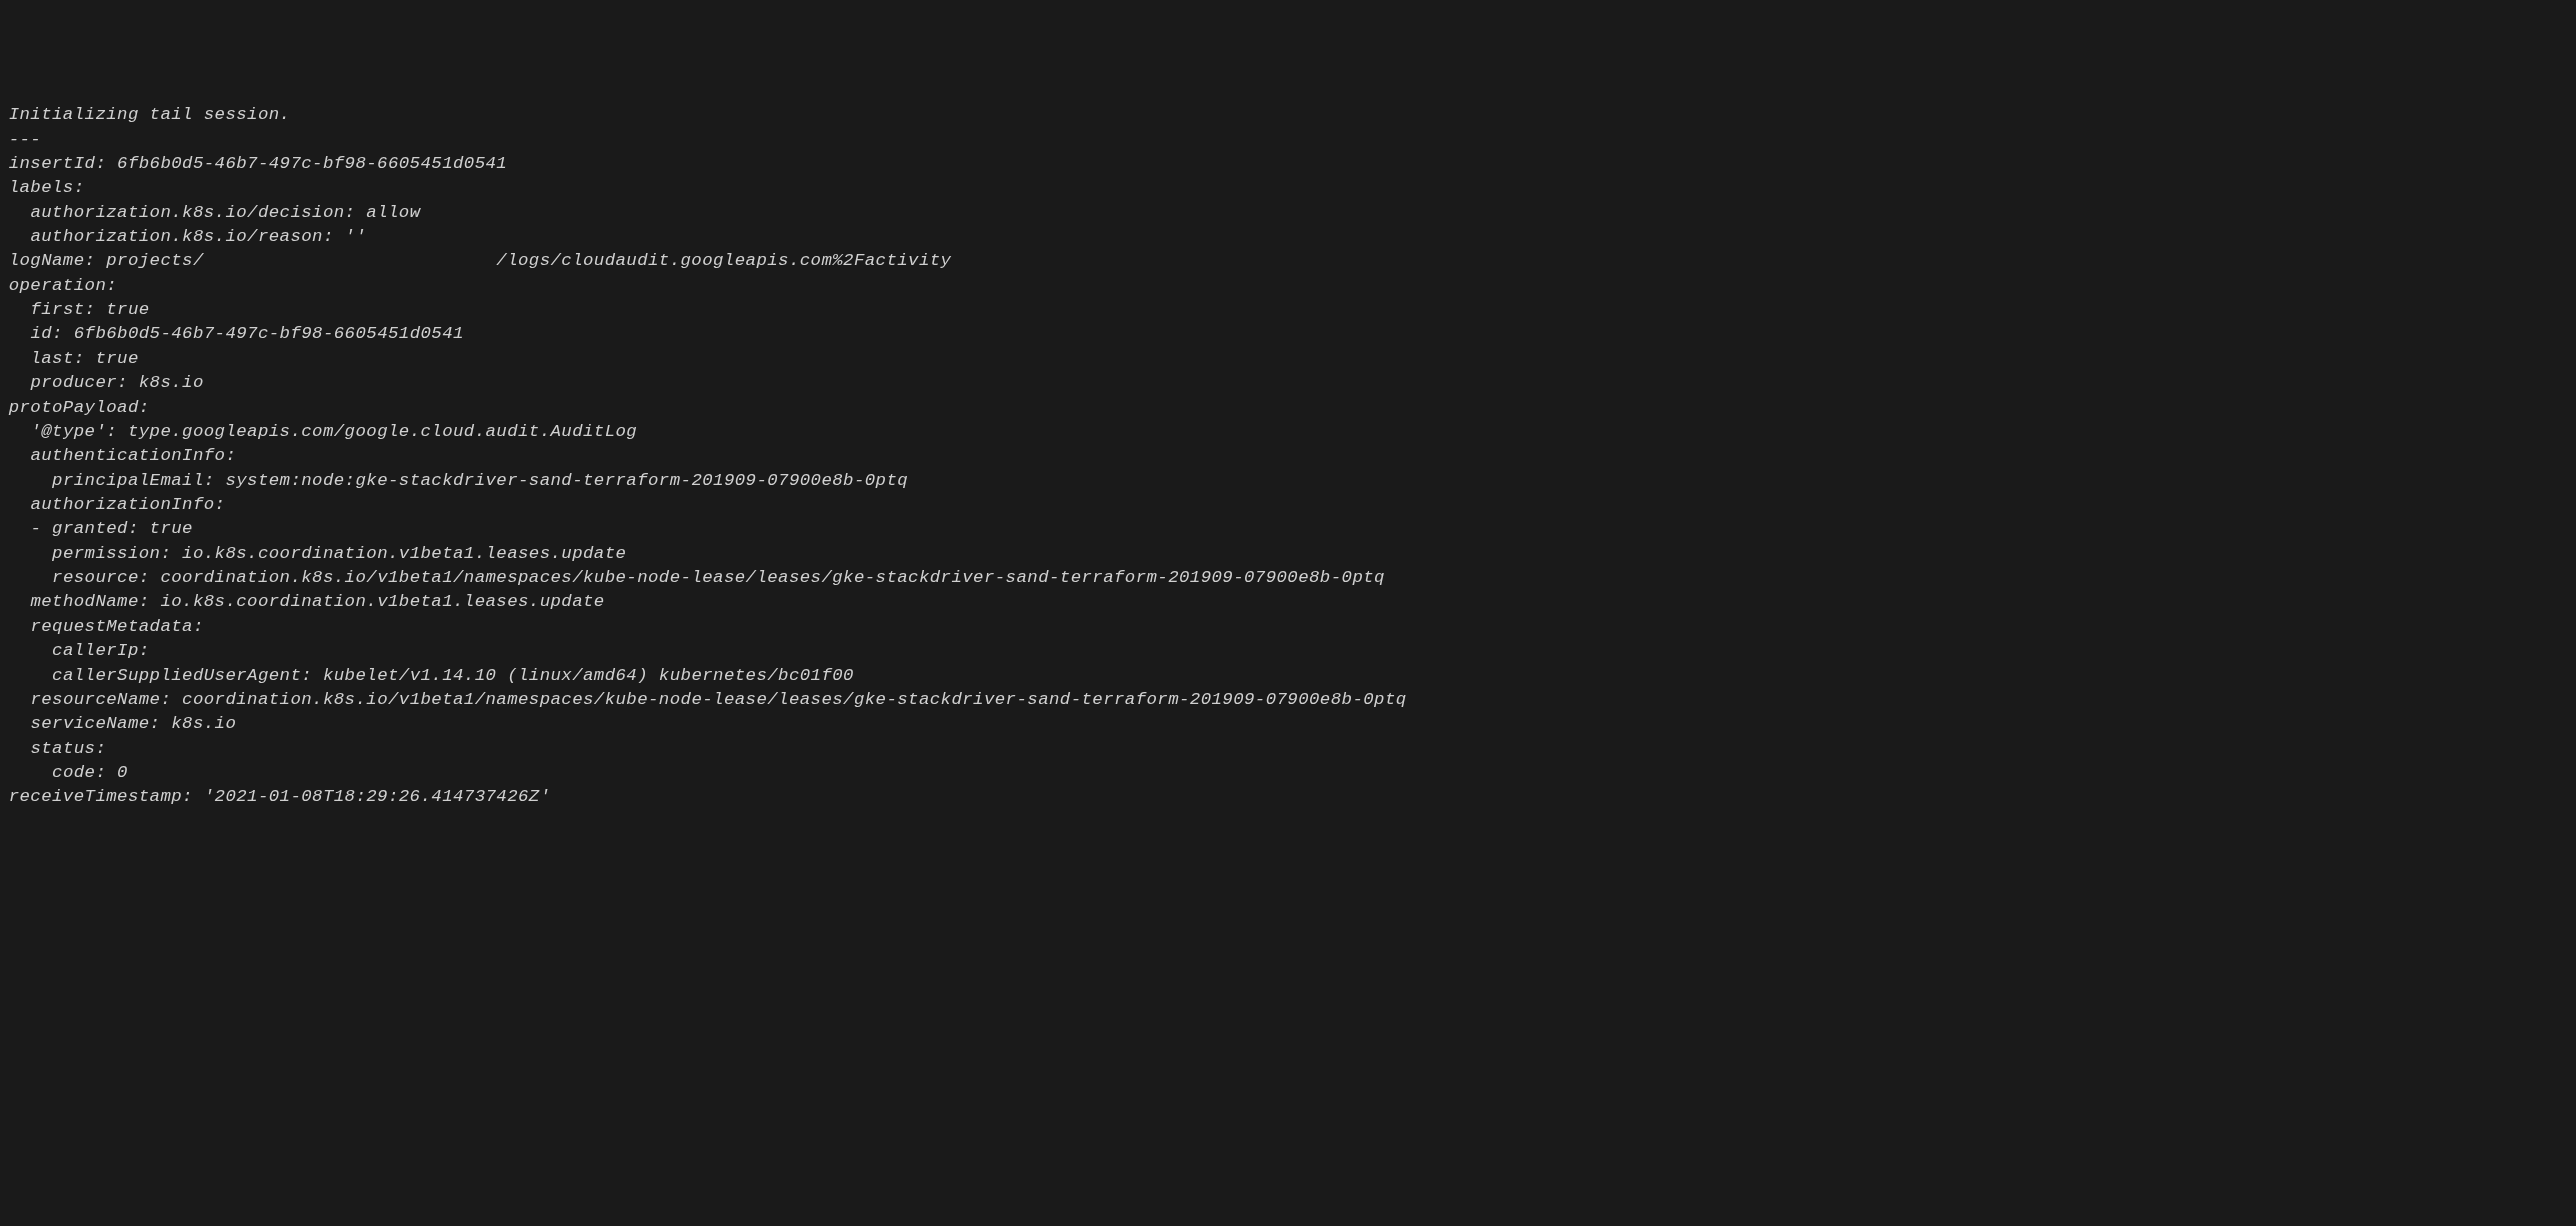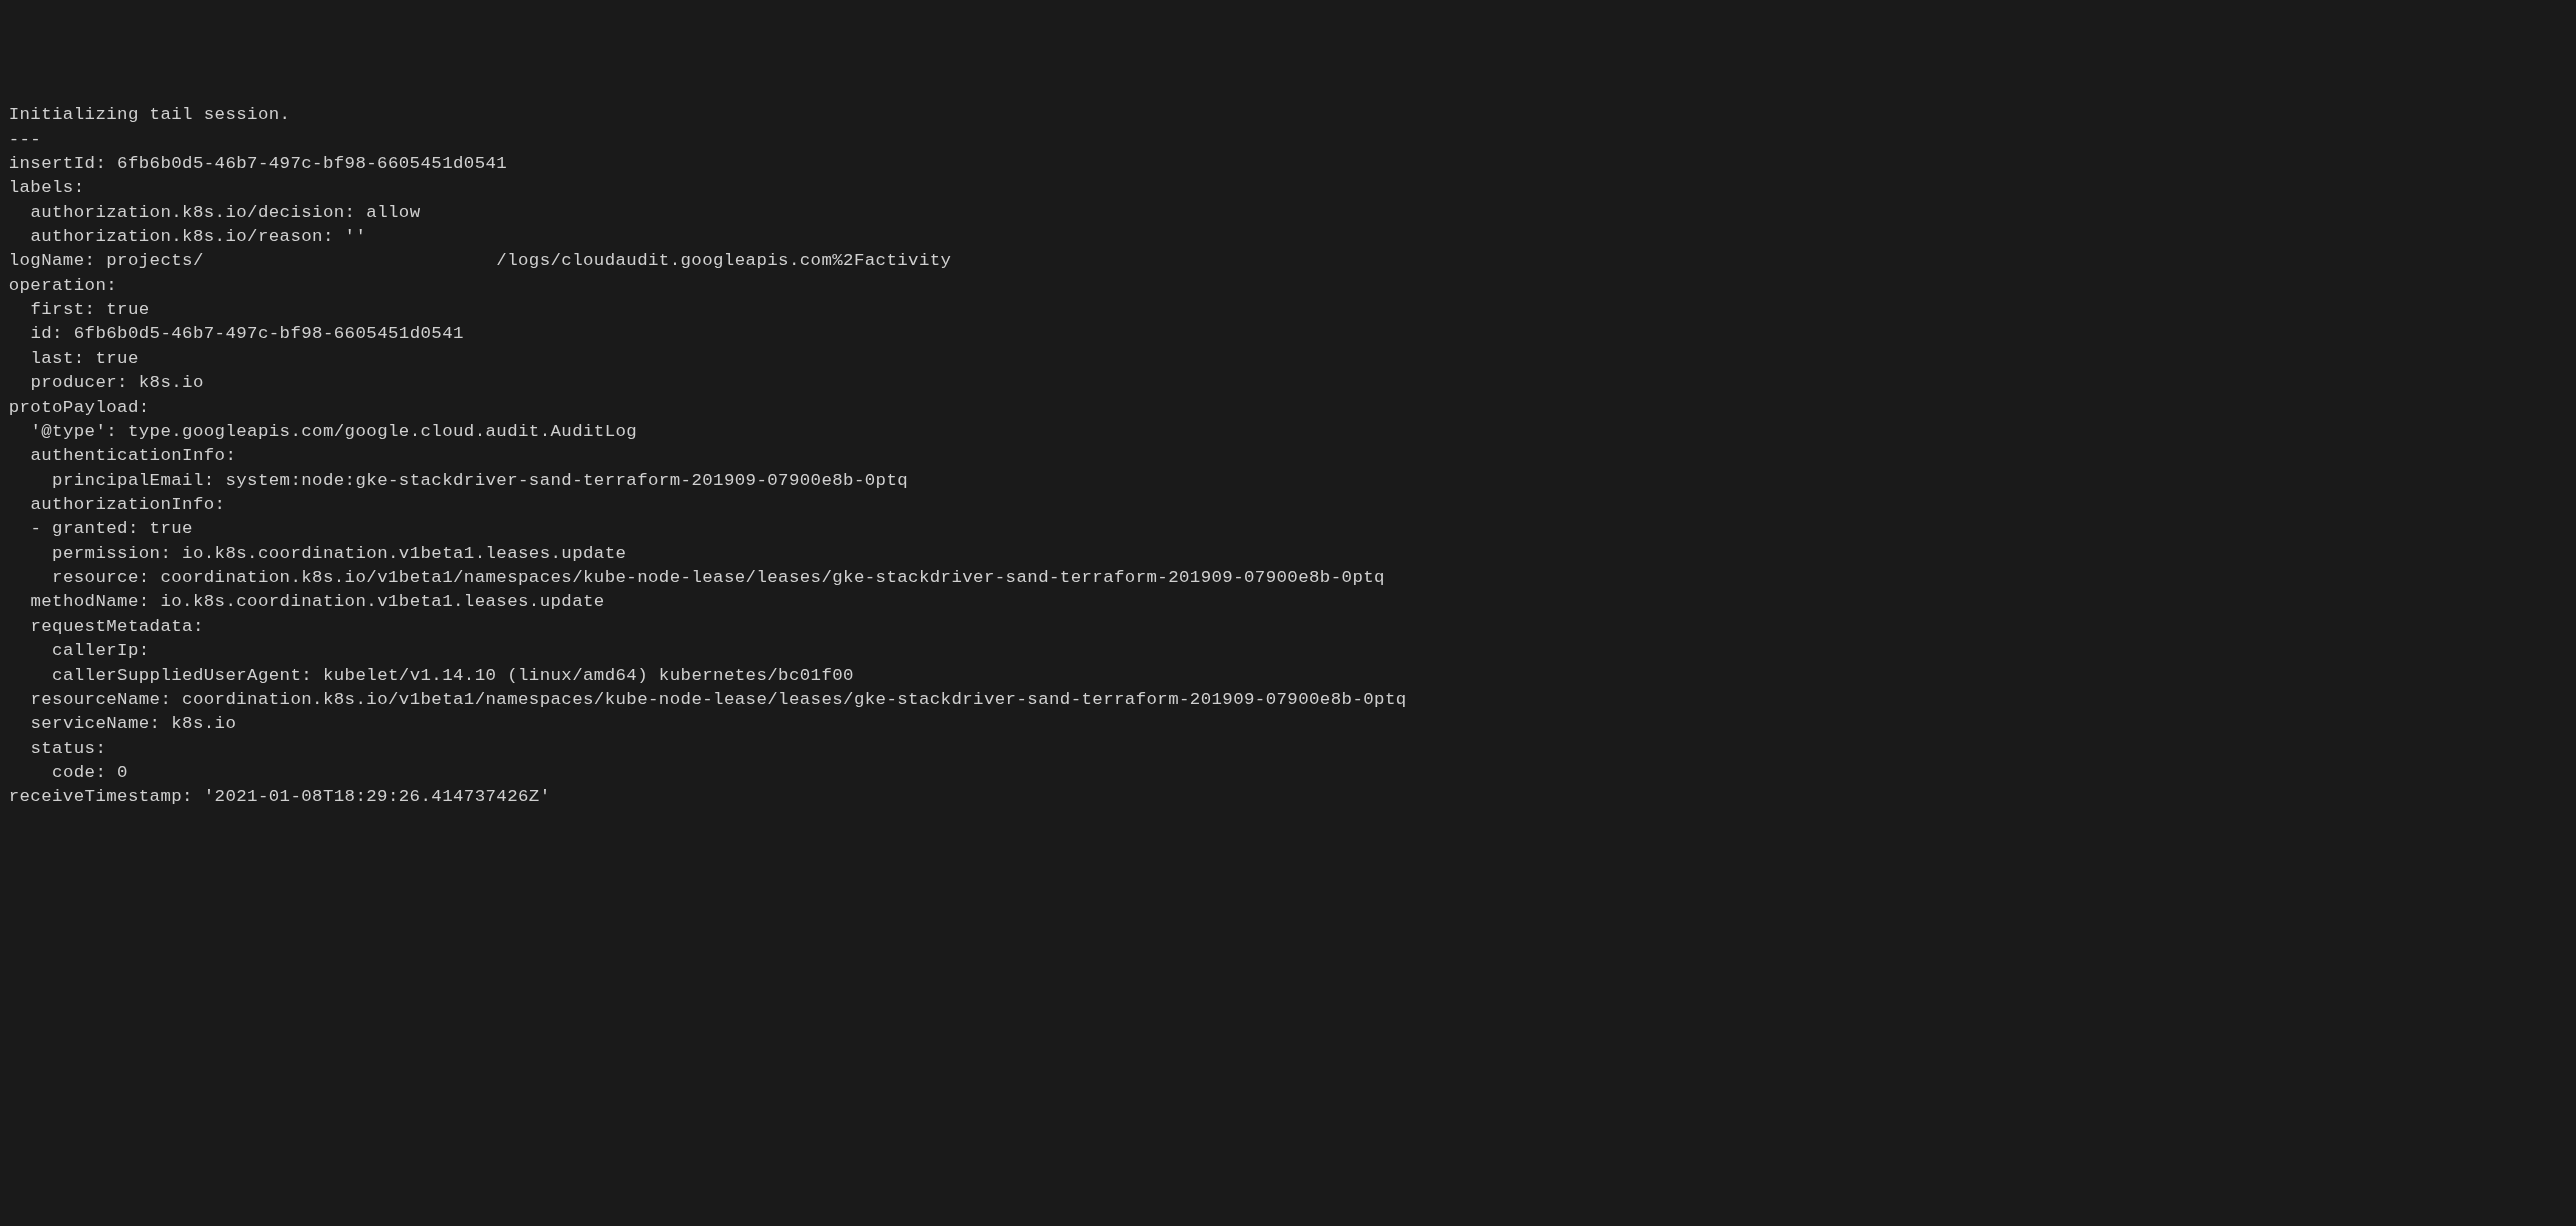--- a/index.html
+++ b/index.html
@@ -14,20 +14,21 @@
       font-size: 17.4px;
       line-height: 1.4;
       padding: 5.8px 8.7px;
       white-space: pre;
       overflow-x: auto;
       letter-spacing: 0.4px;
     }
     .terminal-output {
       white-space: pre-wrap;
       word-break: break-all;
+      font-style: italic;
     }
   </style>
 </head>
 <body>
 
 
 
 <div class="terminal-output"><span>Initializing tail session.</span>
 <span>---</span>
 <span>insertId: 6fb6b0d5-46b7-497c-bf98-6605451d0541</span>

